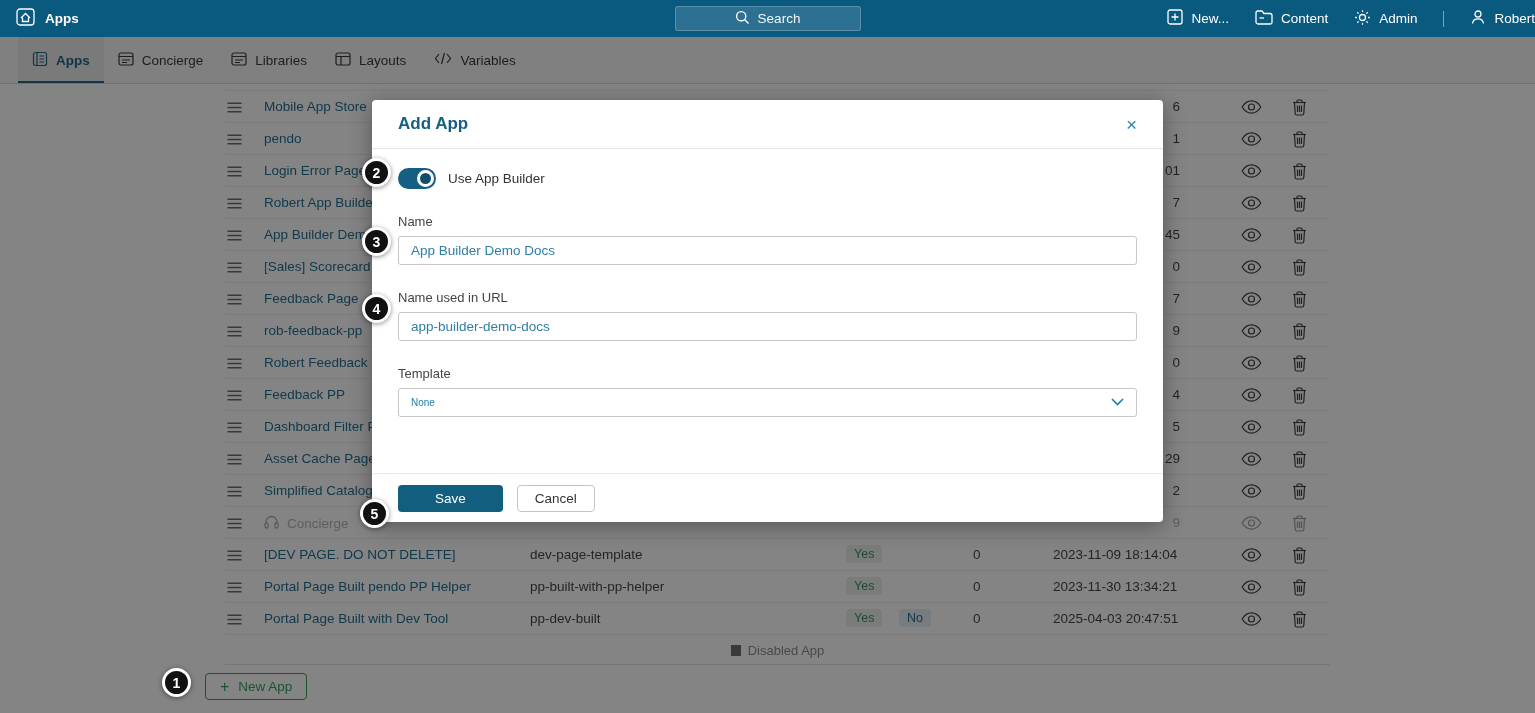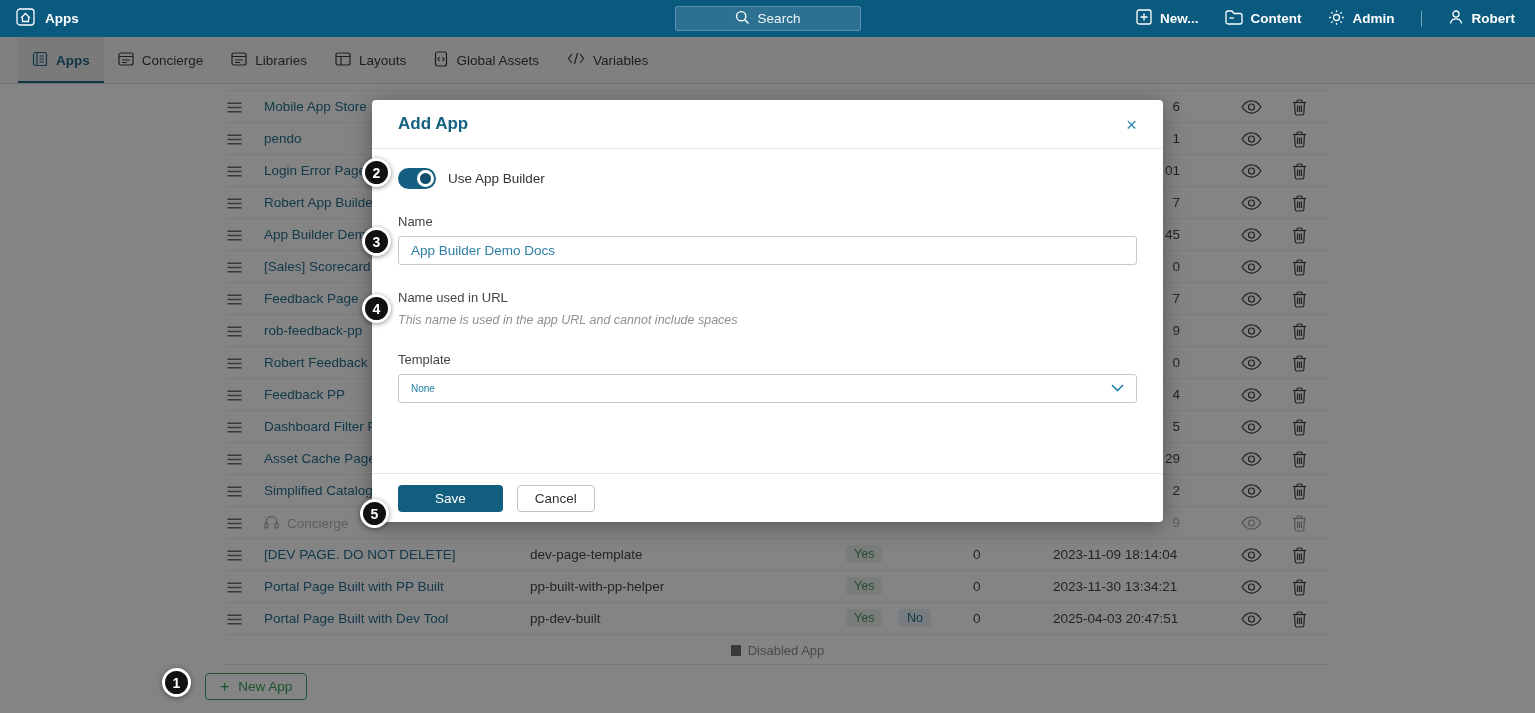--- a/index.html
+++ b/index.html
@@ -7,21 +7,21 @@
     font-family:"Liberation Sans", sans-serif; background:#fff; }
 
   
   .topbar { position:absolute; top:0; left:0; width:100%; height:37px; background:#0a5a80;
     display:flex; align-items:center; color:#fff; z-index:40; }
   .topbar-left { display:flex; align-items:center; gap:10px; padding-left:16px; }
   .topbar-title { font-weight:bold; font-size:13.5px; }
   .search-pill { position:absolute; left:50%; transform:translateX(-50%); top:6px; width:186px; height:25px;
     background:rgba(255,255,255,0.14); border:1px solid rgba(255,255,255,0.22); border-radius:3px;
     display:flex; align-items:center; justify-content:center; gap:8px; font-size:13.5px; color:#f2f6f8; cursor:pointer; }
-  .topbar-right { margin-left:auto; display:flex; align-items:center; gap:26px; padding-right:20px; font-size:13.5px;font-weight:bold; }
+  .topbar-right { margin-left:auto; display:flex; align-items:center; gap:26px; font-size:13.5px; }
   .tb-item { display:flex; align-items:center; gap:8px; cursor:pointer; }
   .tb-divider { width:1px; height:16px; background:rgba(255,255,255,0.45); }
 
   
   .tabbar { position:absolute; top:37px; left:0; width:100%; height:47px; background:#f7f7f7;
     border-bottom:1px solid #d6d6d6; display:flex; align-items:stretch; padding-left:18px; }
   .tab { display:flex; align-items:center; gap:8px; padding:0 14px; font-size:13.5px; color:#333; cursor:pointer; }
   .tab.active { background:#ebebeb; color:#156082; box-shadow:inset 0 -2px 0 #156082; font-weight:bold; }
   .tab svg { flex:0 0 auto; }
 
@@ -187,29 +187,20 @@
     <span>
       <svg width="16" height="14" viewBox="0 0 16 14" fill="none" stroke="#333" stroke-width="1.2">
         <rect x="1" y="1" width="14" height="12" rx="2"></rect>
           <path d="M1 4.5 H15 M6 4.5 V13"></path>
       </svg>
     </span>
     <span>Layouts</span>
   </div>
   <div class="tab">
     <span>
-      <svg width="14" height="16" viewBox="0 0 14 16" fill="none" stroke="#333" stroke-width="1.2">
-        <rect x="1.5" y="1" width="11" height="14" rx="2"></rect>
-          <path d="M5.5 6 L4 8 L5.5 10 M8.5 6 L10 8 L8.5 10"></path>
-      </svg>
-    </span>
-    <span>Global Assets</span>
-  </div>
-  <div class="tab">
-    <span>
       <svg width="18" height="13" viewBox="0 0 18 13" fill="none" stroke="#333" stroke-width="1.2">
         <path d="M5 2 L1.5 6.5 L5 11 M13 2 L16.5 6.5 L13 11 M10.5 1 L7.5 12"></path>
       </svg>
     </span>
     <span>Variables</span>
   </div>
 </div>
 
 <div class="table">
     <div class="trow">
@@ -627,21 +618,21 @@
     </span>
   </div>
     <div class="trow">
     <span class="r-ham">
       <svg width="15" height="11" viewBox="0 0 15 11" fill="none" stroke="#666" stroke-width="1.4">
         <path d="M0.5 1.2 H14.5 M0.5 5.5 H14.5 M0.5 9.8 H14.5"></path>
       </svg>
     </span>
     <span class="r-name">
 
-      <span class="r-name-text">Portal Page Built with PP Built</span>
+      <span class="r-name-text">Portal Page Built pendo PP Helper</span>
     </span>
     <span class="r-slug">pp-built-with-pp-helper</span>
     <span class="badge r-yes">Yes</span>
 
     <span class="r-count">0</span>
     <span class="r-date full">2023-11-30 13:34:21</span>
     <span class="r-eye">
       <svg width="21" height="14" viewBox="0 0 22 15" fill="none" stroke="#3a3a3a" stroke-width="1.3">
         <path d="M1 7.5 C4 2.5 8 1 11 1 C14 1 18 2.5 21 7.5 C18 12.5 14 14 11 14 C8 14 4 12.5 1 7.5 Z"></path>
         <circle cx="11" cy="7.5" r="3.2"></circle>
@@ -708,21 +699,21 @@
   <div class="modal-body">
     <div class="toggle-row">
       <div class="toggle">
         <div class="knob"></div>
       </div>
       <span class="toggle-label">Use App Builder</span>
     </div>
     <div class="field-label">Name</div>
     <input class="text-input" type="text" value="App Builder Demo Docs" style="">
     <div class="field-label">Name used in URL</div>
-    <div class="help-text">This name is used in the app URL and cannot include spaces</div>
+    <input class="text-input" type="text" value="app-builder-demo-docs" style="">
     <div class="field-label">Template</div>
     <div class="select">
       <span>None</span>
       <span class="chev">
         <svg width="13" height="8" viewBox="0 0 13 8" fill="none" stroke="#1d7fa8" stroke-width="1.6">
           <path d="M1 1 L6.5 6.5 L12 1"></path>
         </svg>
       </span>
     </div>
   </div>

